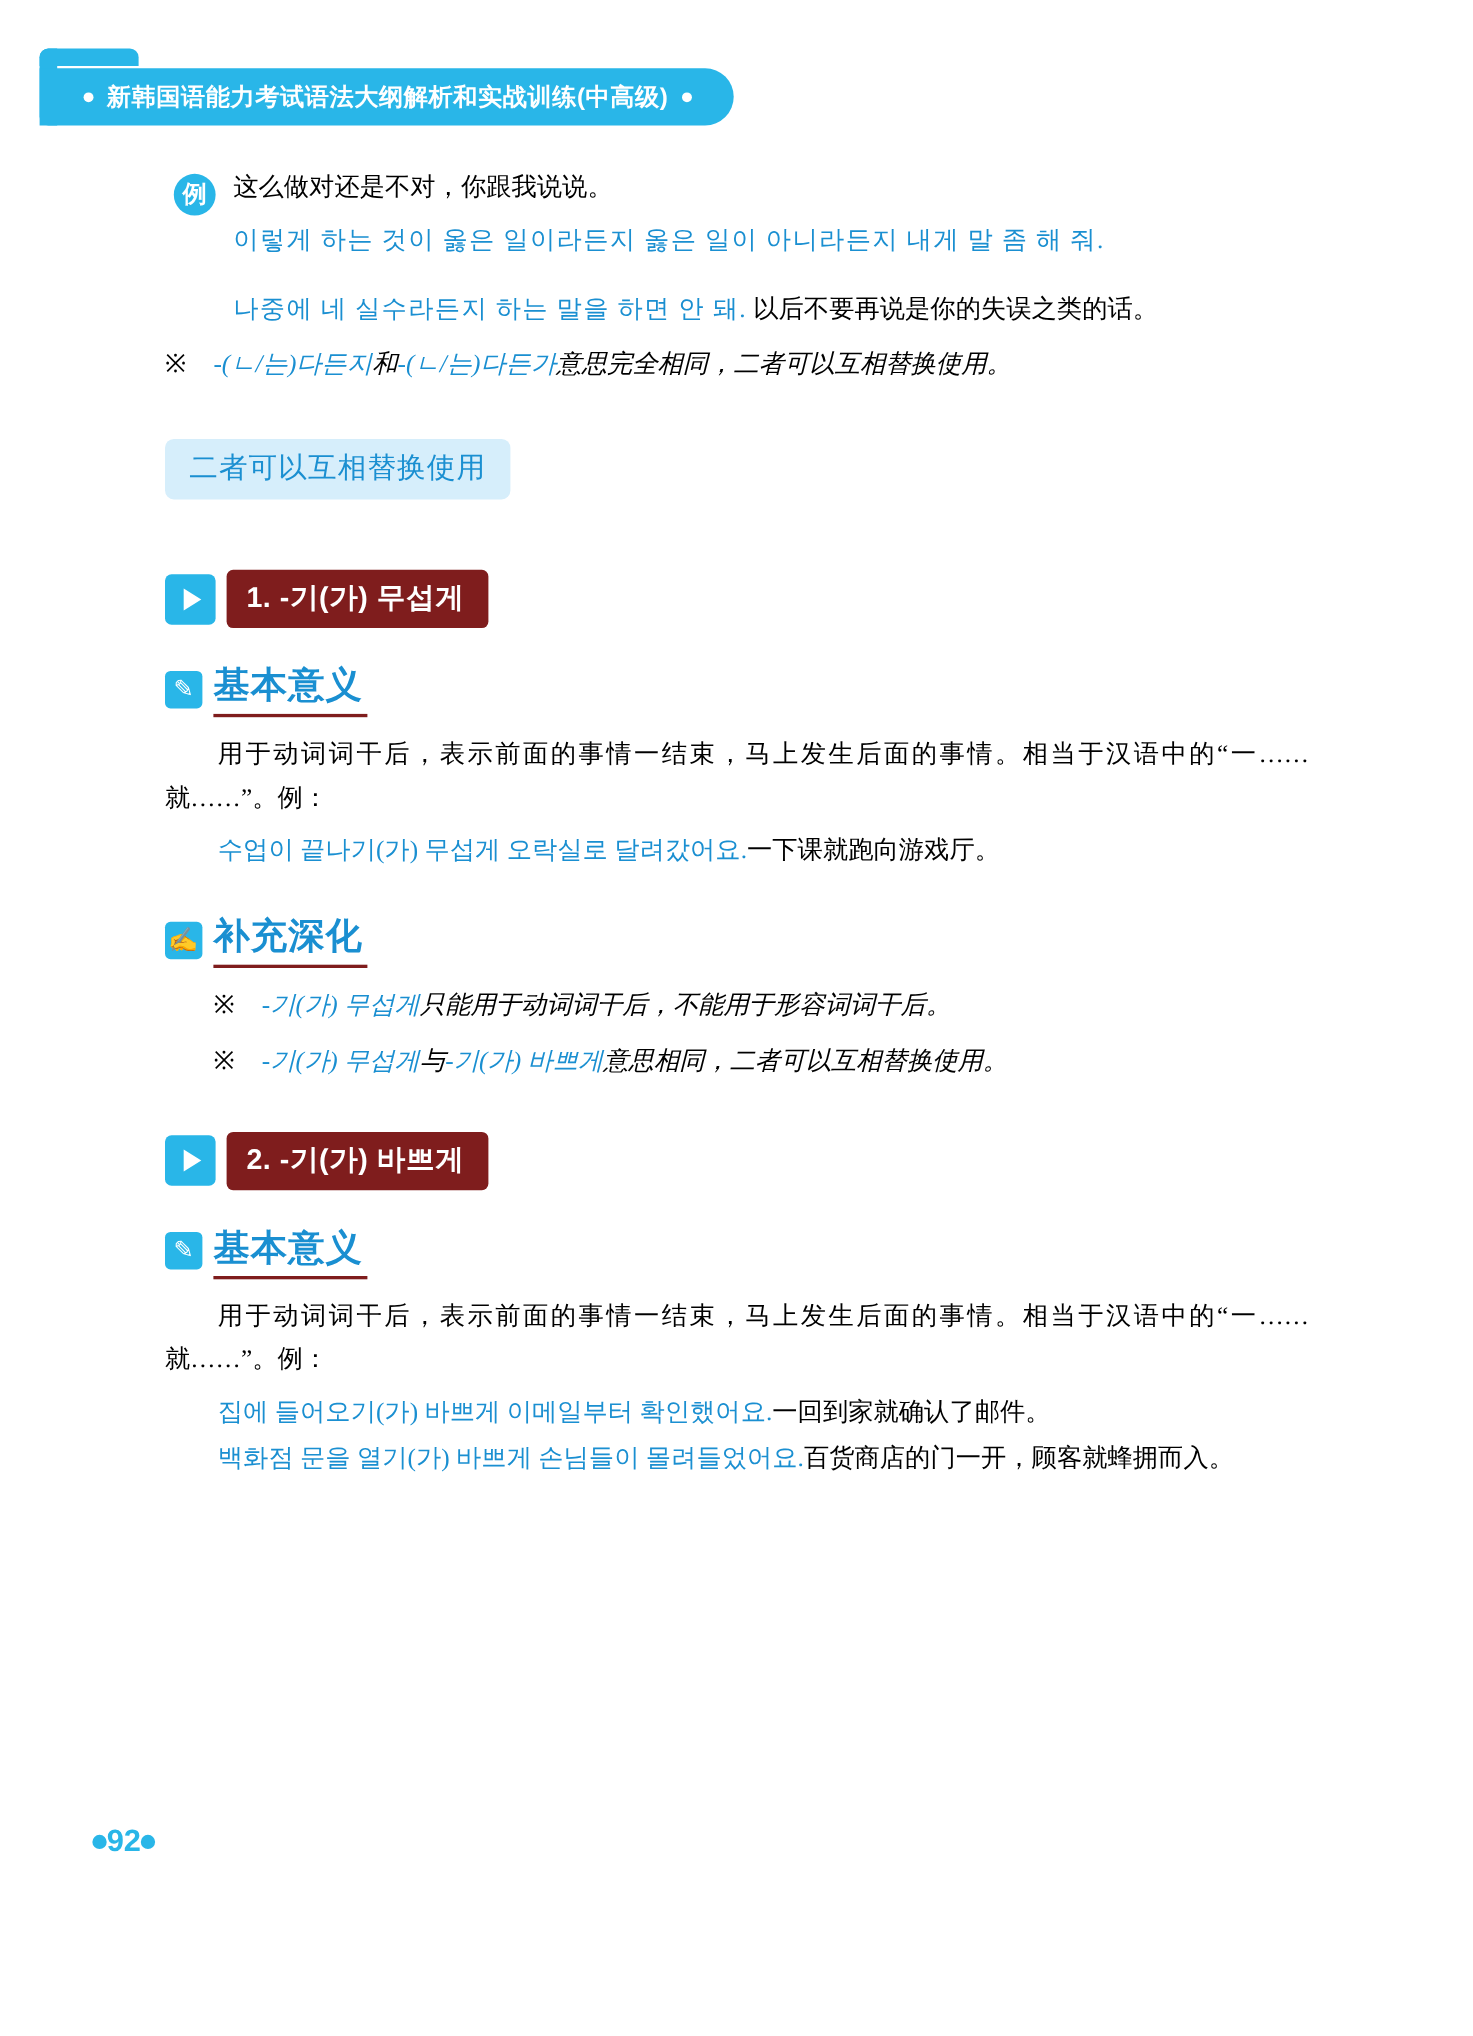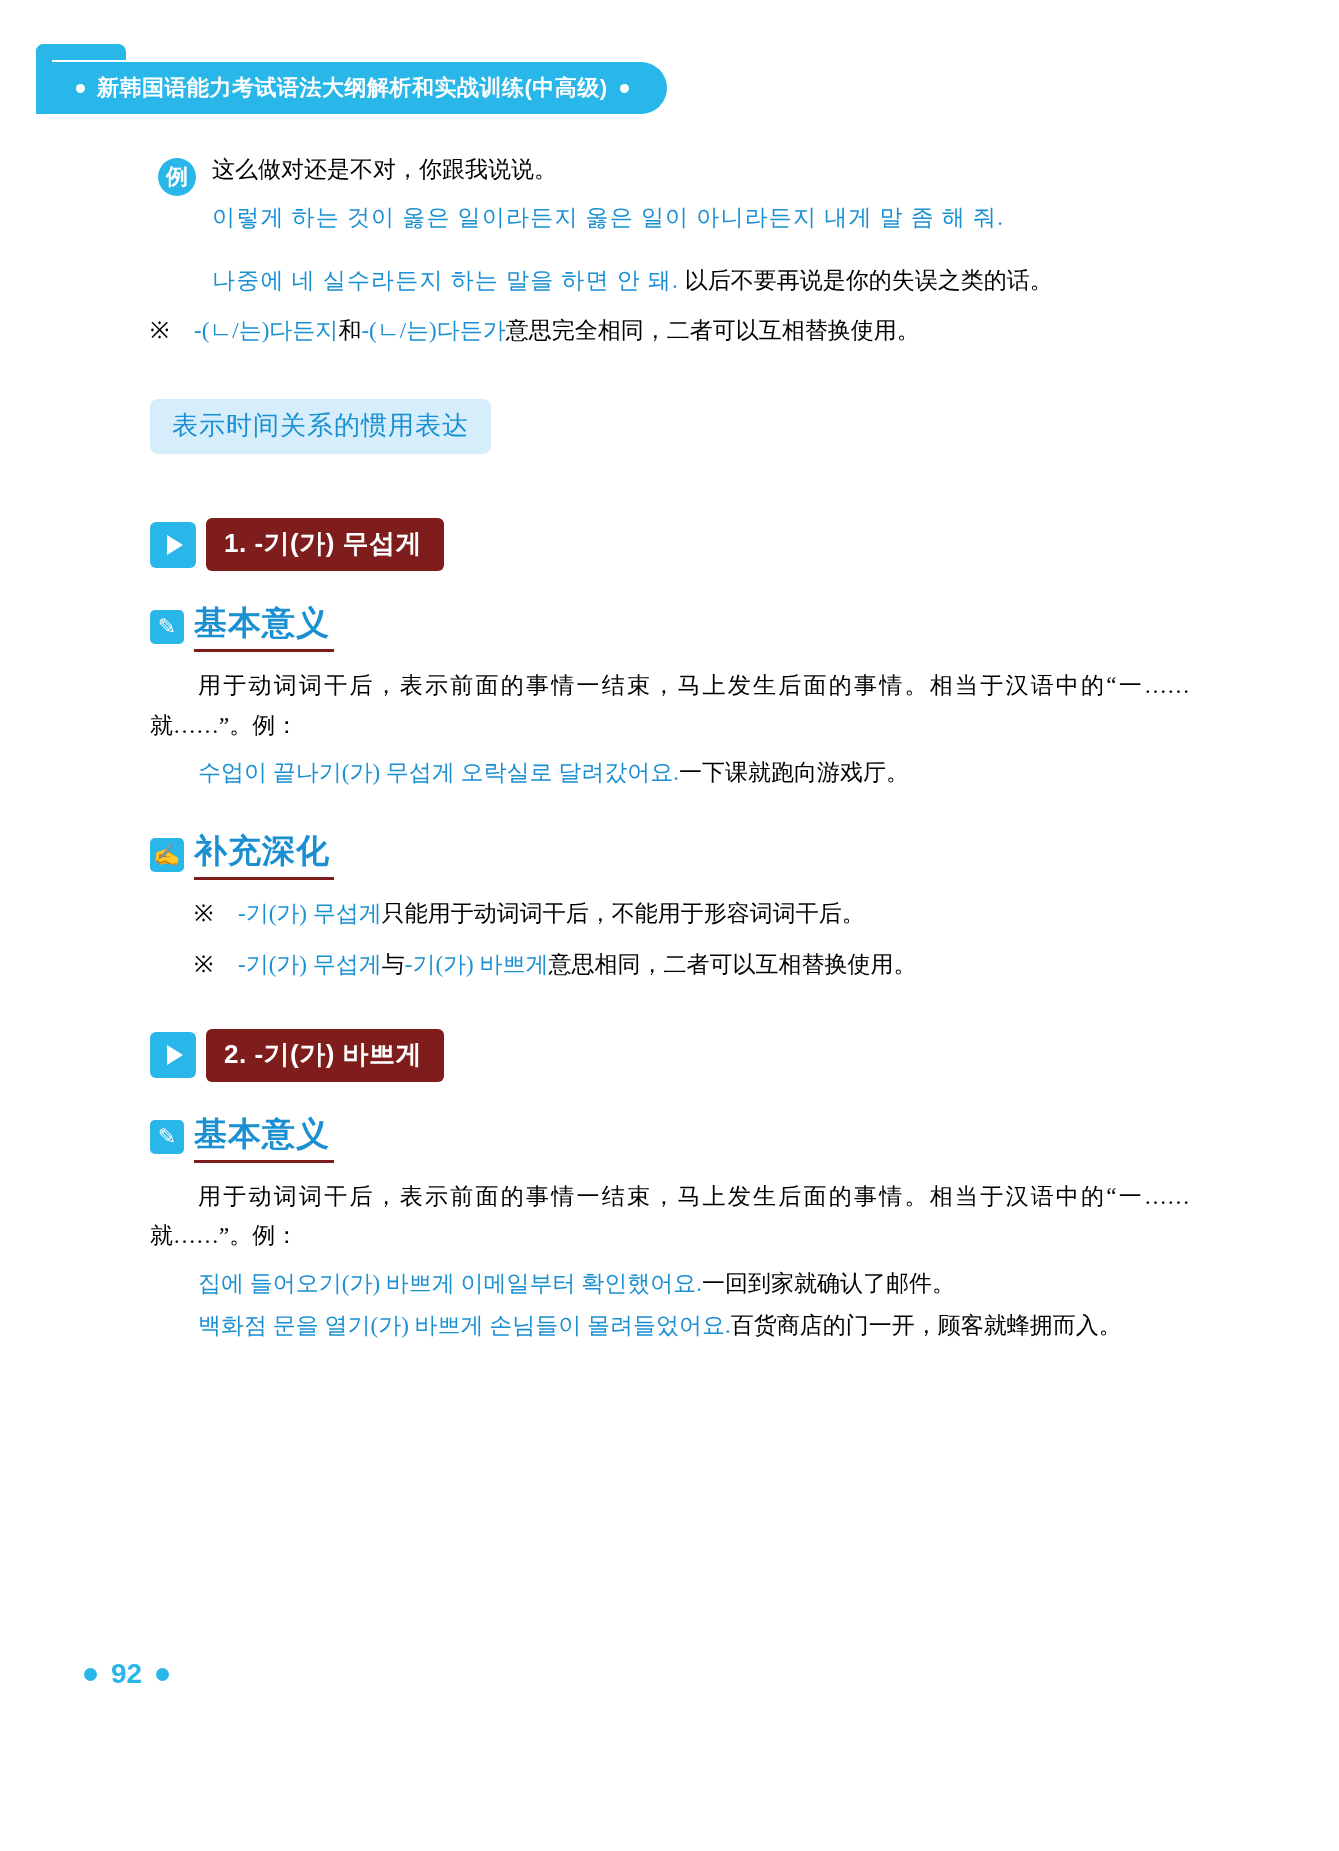--- a/index.html
+++ b/index.html
@@ -136,21 +136,21 @@
     align-items: flex-start;
     font-size: 23px;
     line-height: 1.72;
     margin: 10px 0 4px 0;
   }
   .note-mark {
     flex: none;
     width: 44px;
     color: #000;
   }
-  .note-body { flex: 1; }
+  .note-body { flex: 1; font-style: italic; }
 
   
   .section-chip {
     display: inline-block;
     background: #d6eefb;
     color: #1a8fd1;
     font-size: 26px;
     padding: 9px 22px 11px 22px;
     border-radius: 8px;
     margin: 44px 0 30px 0;
@@ -234,21 +234,20 @@
     text-indent: 0;
   }
 
   
   .footer {
     position: absolute;
     left: 84px;
     bottom: 74px;
     display: flex;
     align-items: center;
-    gap: 14px;
   }
   .footer .fdot {
     width: 13px; height: 13px;
     border-radius: 50%;
     background: #29b6e8;
   }
   .page-num {
     color: #29b6e8;
     font-size: 28px;
     font-weight: 700;
@@ -289,21 +288,21 @@
     </div>
 
     <div class="note-row">
       <span class="note-mark">※</span>
       <span class="note-body">
         <span class="ko">-(ㄴ/는)다든지</span><span class="zh">和</span><span class="ko">-(ㄴ/는)다든가</span><span class="zh">意思完全相同，二者可以互相替换使用。</span>
       </span>
     </div>
 
     
-    <div class="section-chip">表示时间关系的惯用表达</div>
+    <div class="section-chip">二者可以互相替换使用</div>
 
     
     <div class="gram-head">
       <span class="play-box">
           <span class="play-tri"></span>
         </span>
       <span class="gram-title">1. -기(가) 무섭게</span>
     </div>
 
     <div class="sub-head">

